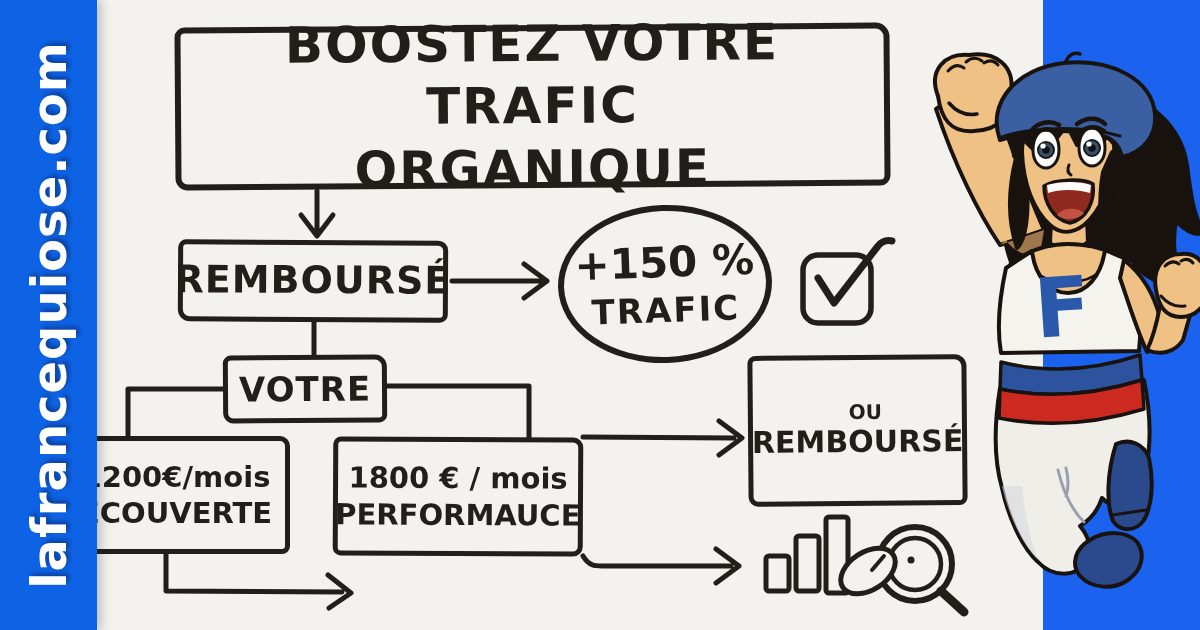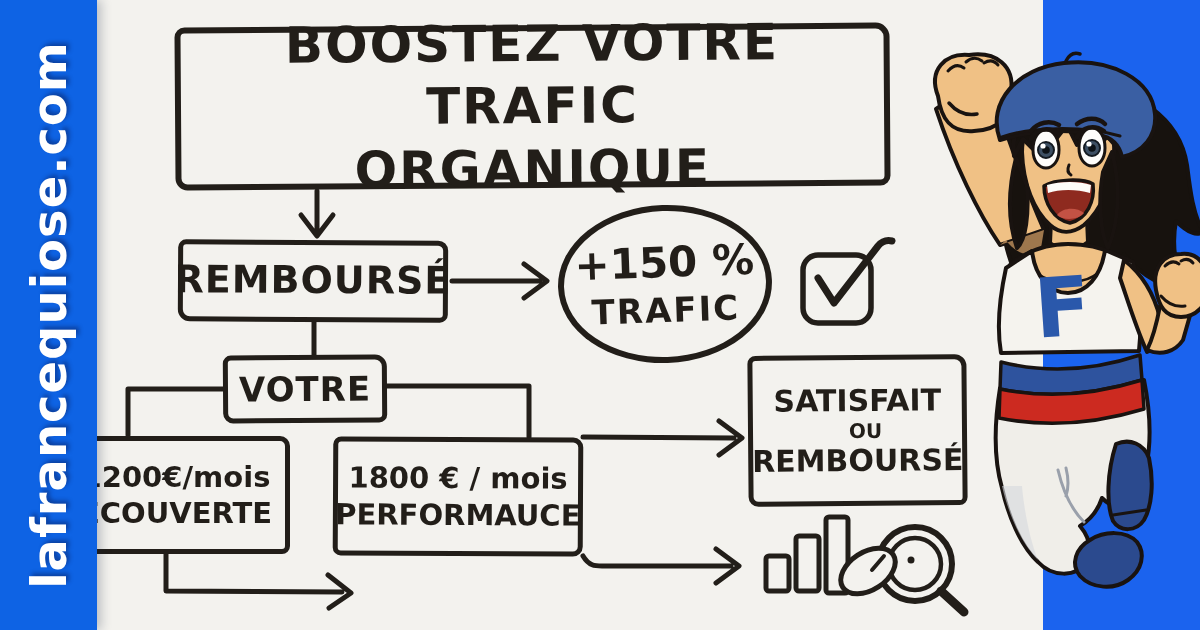--- a/index.html
+++ b/index.html
@@ -96,21 +96,20 @@
   <div>1200€/mois</div>
   <div>ÉCOUVERTE</div>
 </div>
 
 <div class="fc-box plan-right">
   <div>1800 € / mois</div>
   <div>PERFORMAUCE</div>
 </div>
 
 <div class="fc-box satis-box">
-  <div>SATISFAIT</div>
   <div class="small">OU</div>
   <div>REMBOURSÉ</div>
 </div>
 
 <svg class="char-svg" viewBox="0 0 1200 630">
   <g stroke="#191310" stroke-width="4" stroke-linejoin="round" stroke-linecap="round">
 
     <path fill="#17120e" stroke="#17120e" d="M1046,104 C1006,124 994,178 1002,224 C1007,258 1017,286 1036,299 C1048,304 1052,292 1046,272
          C1066,294 1108,304 1131,296 C1122,281 1120,266 1124,254 C1143,278 1168,291 1184,285
          C1174,264 1172,243 1176,221 C1188,233 1198,237 1203,231 C1193,215 1190,189 1187,165

